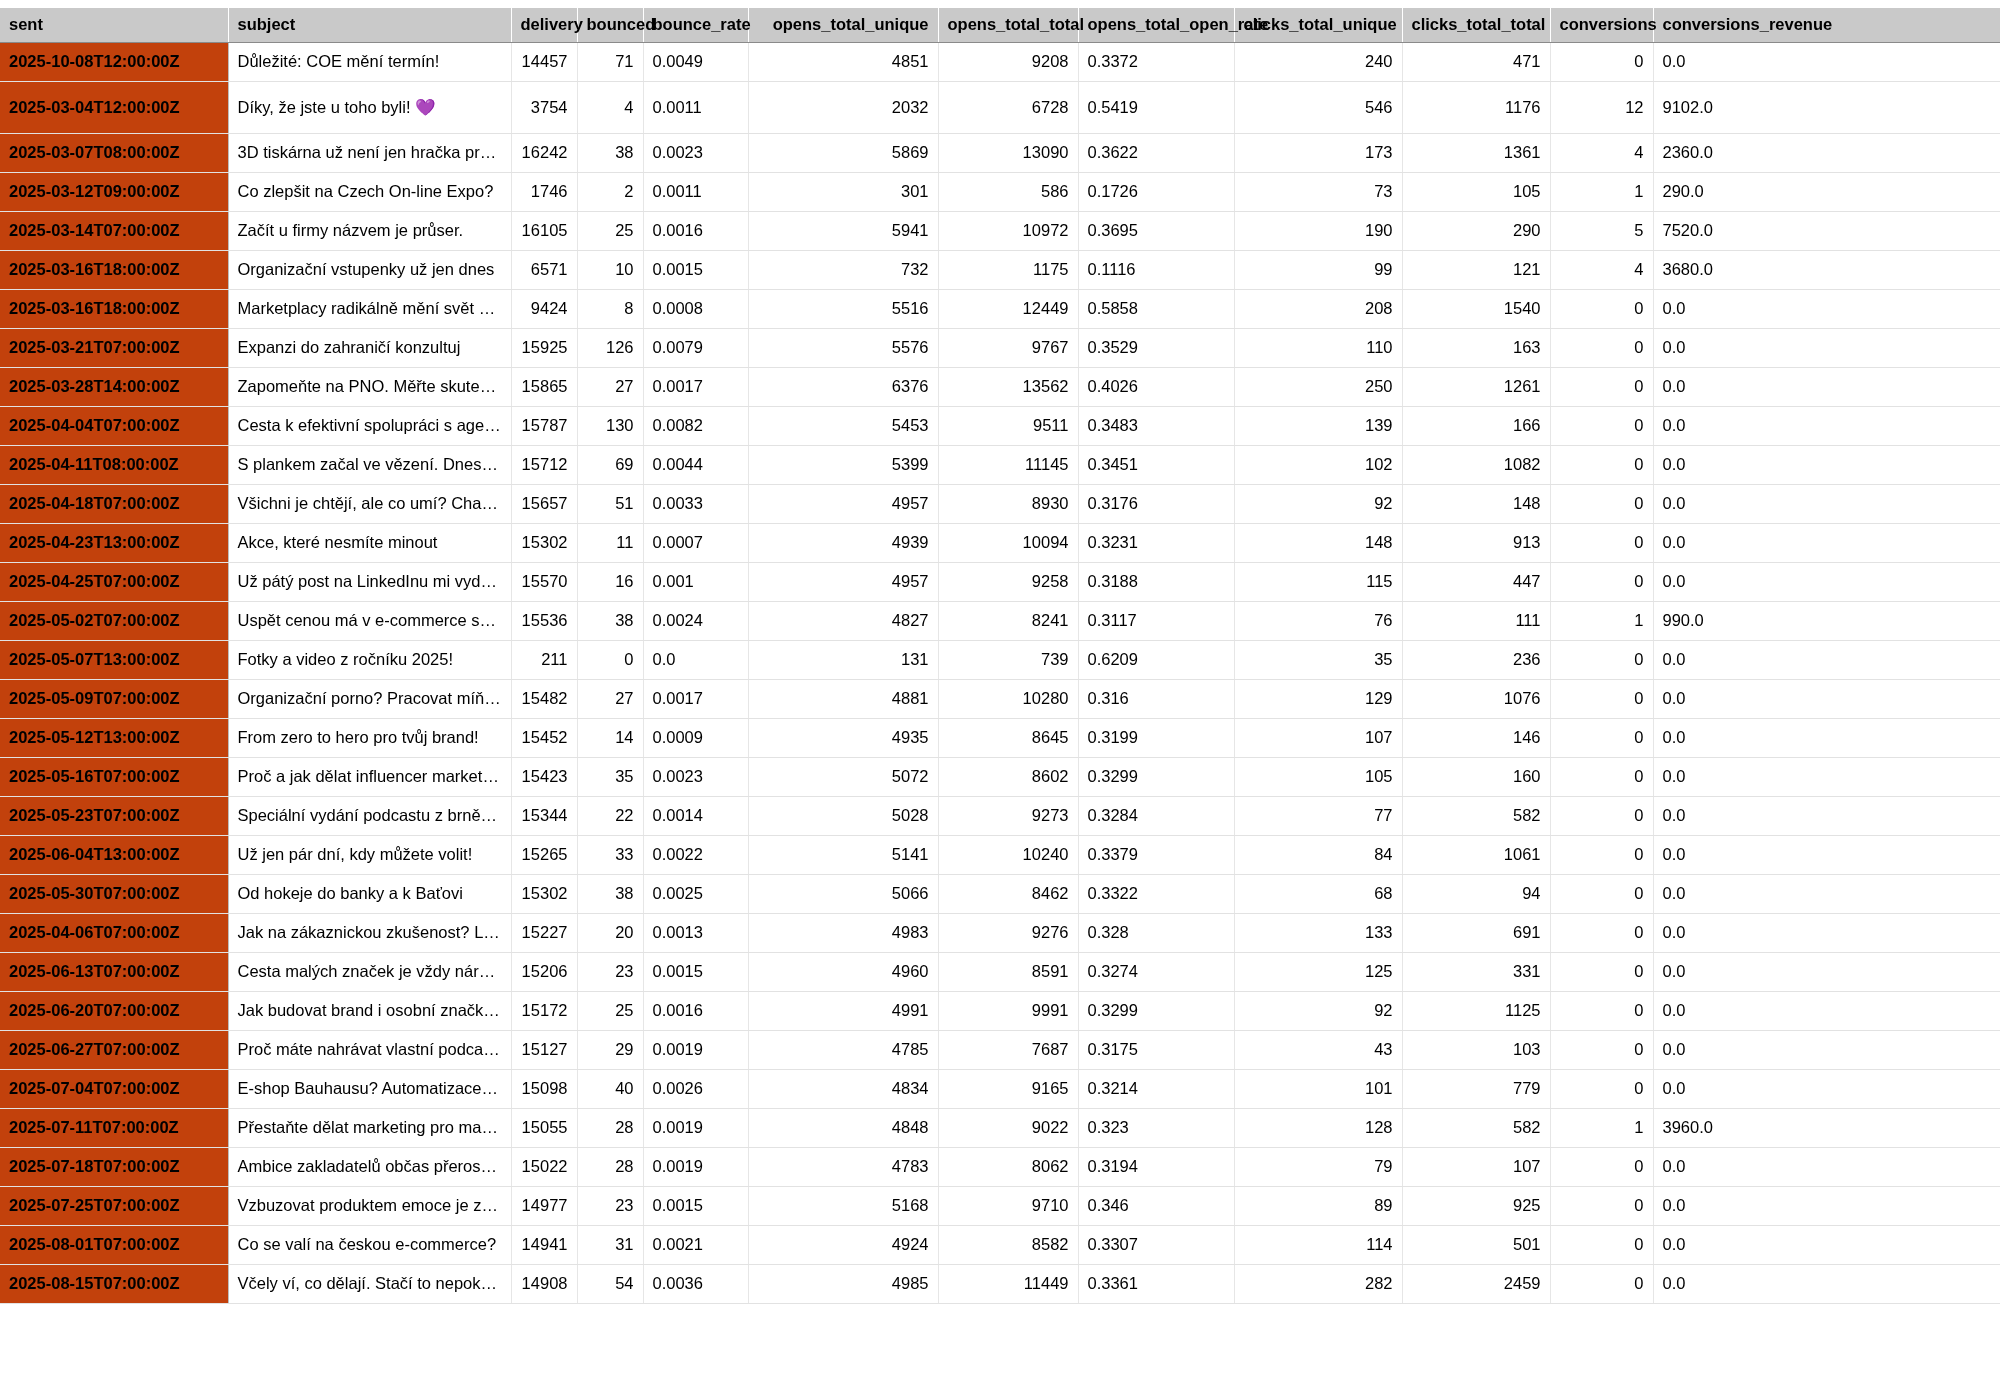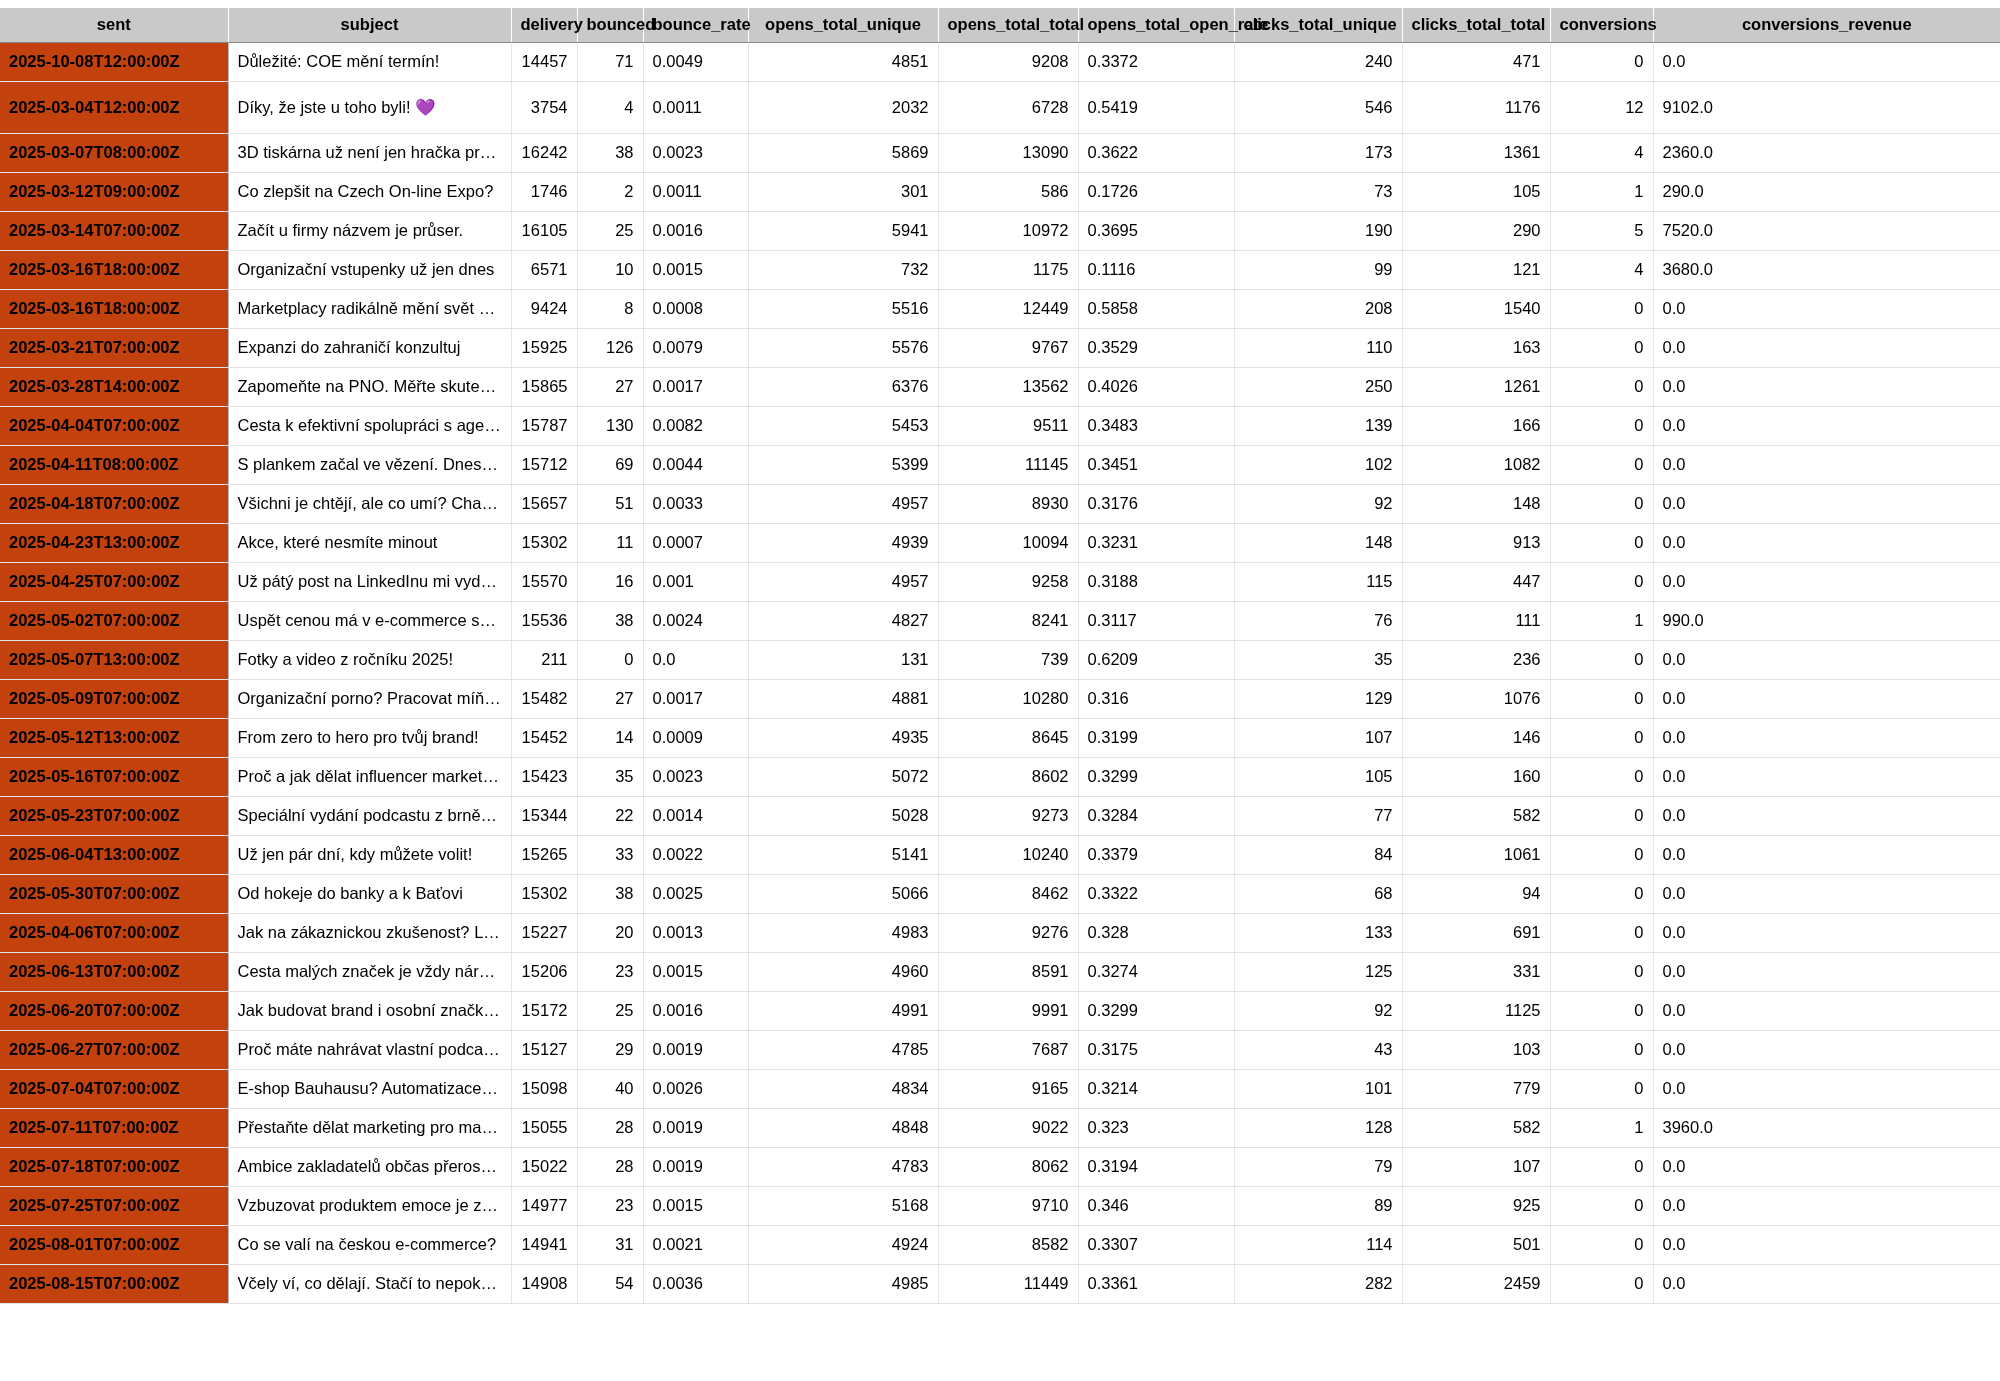--- a/index.html
+++ b/index.html
@@ -20,29 +20,30 @@
     border-collapse: collapse;
     table-layout: fixed;
     width: 2000px;
     font-size: 16.5px;
     color: #000000;
   }
   table.data-grid thead th {
     background: #c9c9c9;
     color: #000;
     font-weight: bold;
-    text-align: center;
+    text-align: left;
     padding: 7px 9px 8px 9px;
     border-right: 1px solid #ffffff;
     border-bottom: 1px solid #8a8a8a;
     white-space: nowrap;
     font-size: 16.5px;
     vertical-align: middle;
   }
   table.data-grid thead th.num {
+    text-align: right;
   }
   table.data-grid thead th:last-child {
     border-right: none;
   }
   table.data-grid tbody td {
     padding: 6px 9px 7px 9px;
     border-bottom: 1px solid #e2e2e2;
     border-right: 1px solid #e6e6e6;
     white-space: nowrap;
     overflow: hidden;

